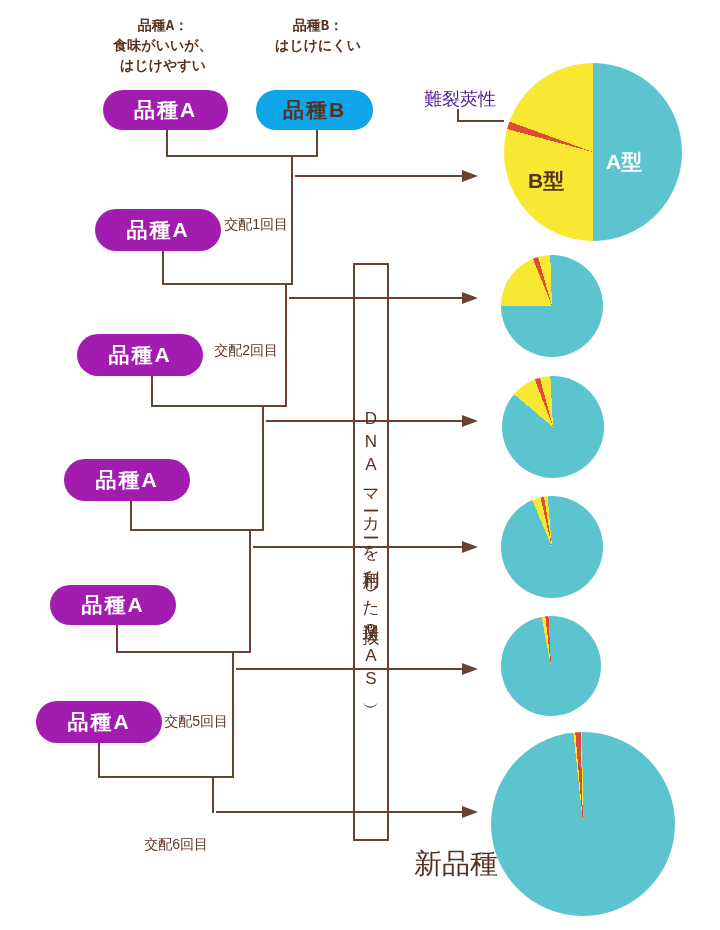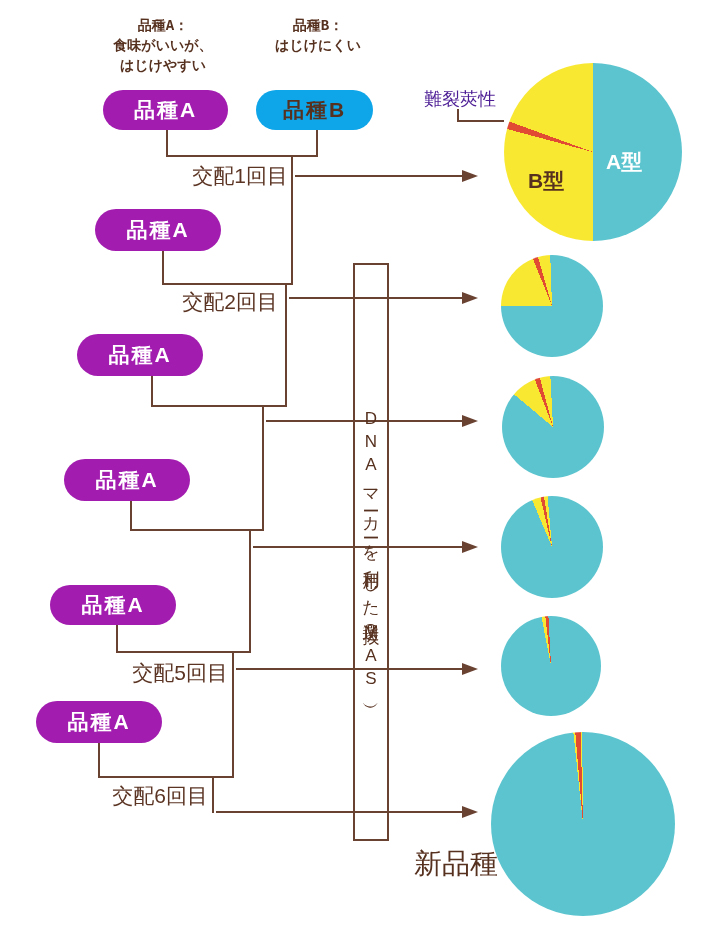--- a/index.html
+++ b/index.html
@@ -14,21 +14,21 @@
   }
   .note span{display:block;}
   .pill{
     position:absolute;border-radius:22px;display:flex;align-items:center;justify-content:center;
     font-size:21px;font-weight:bold;letter-spacing:2px;z-index:3;
   }
   .pill.teal{background:#a21caf;color:#ffffff;}
   .pill.yellow{background:#0ea5e9;color:#57311f;}
   .xlabel{
     position:absolute;width:115px;height:24px;line-height:24px;text-align:right;
-    font-size:21px;font-weight:500;color:#5b3423;white-space:nowrap;z-index:4;
+    font-size:14px;font-weight:500;color:#5b3423;white-space:nowrap;z-index:4;margin-top:48px;
   }
   .arrowline{position:absolute;height:2px;background:#6a4232;z-index:2;}
   .arrowhead{
     position:absolute;width:0;height:0;z-index:2;
     border-top:6px solid transparent;border-bottom:6px solid transparent;
     border-left:16px solid #6a4232;
   }
   .pie{position:absolute;border-radius:50%;z-index:1;}
   #mas-box{
     position:absolute;left:353px;top:263px;width:36px;height:578px;box-sizing:border-box;

